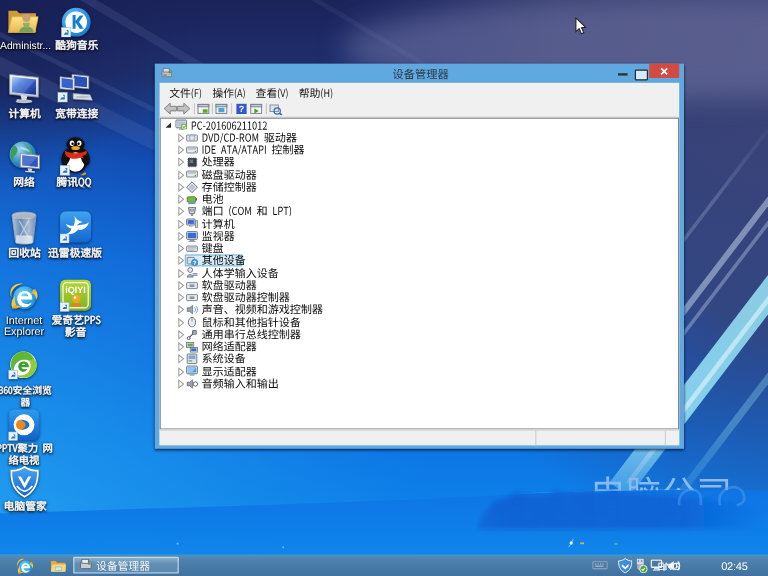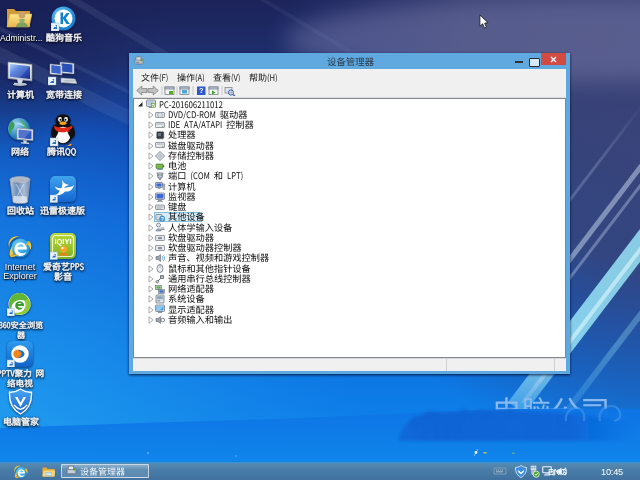--- a/index.html
+++ b/index.html
@@ -1087,15 +1087,15 @@
 <rect x="2" y="2" width="6" height="3.5" fill="#49799f"></rect>
 <rect x="3" y="7.5" width="4" height="1" fill="#eaf2fa"></rect>
     <rect x="2" y="8.6" width="6" height="0.9" fill="#eaf2fa"></rect>
 <rect x="10.5" y="4" width="2.2" height="5.5" fill="#cdd8e2"></rect>
   </svg>
 <svg class="ab" style="left:556px;top:465.5px" width="12" height="11" viewBox="0 0 12 11">
 <path d="M0.8,3.8 L2.8,3.8 L5.5,1.4 L5.5,9.6 L2.8,7.2 L0.8,7.2 Z" fill="#eaf2fa"></path>
 <path d="M7,3.2 C8.3,4.2 8.3,6.8 7,7.8 M8.8,1.8 C10.8,3.4 10.8,7.6 8.8,9.2" stroke="#eaf2fa" stroke-width="1.1" fill="none"></path>
   </svg>
 <div class="ab" style="left:548px;top:467px;color:#fff;font-size:8.8px">ENG</div>
-<div class="ab" style="left:601px;top:466.5px;color:#fff;font-size:9.2px;letter-spacing:-.2px">10:45</div>
+<div class="ab" style="left:601px;top:466.5px;color:#fff;font-size:9.2px;letter-spacing:-.2px">02:45</div>
 <svg class="ab" style="left:478.5px;top:13.5px" width="10" height="15.5" viewBox="0 0 11 17">
 <path d="M1,1 L1,13.5 L4,10.8 L6,15.5 L8.2,14.5 L6.2,10 L10,9.7 Z" fill="#fff" stroke="#222" stroke-width="1"></path>
   </svg>
 </body></html>

